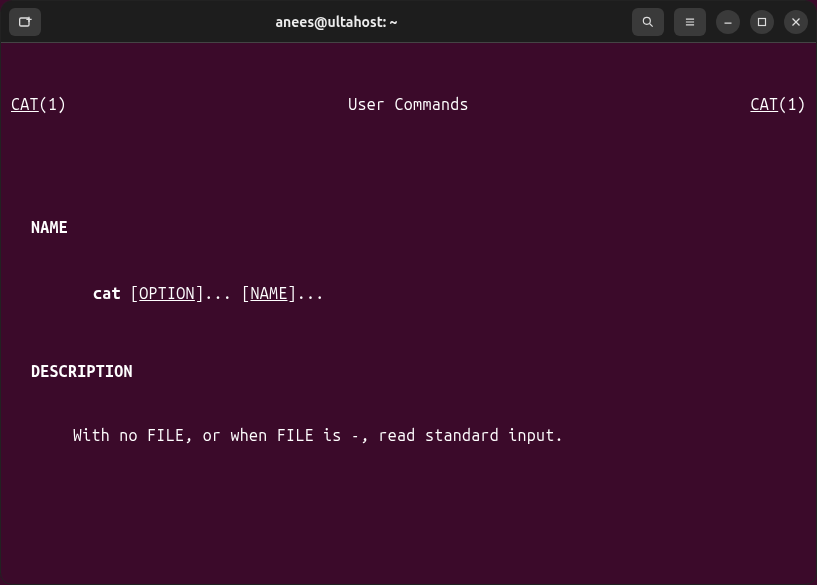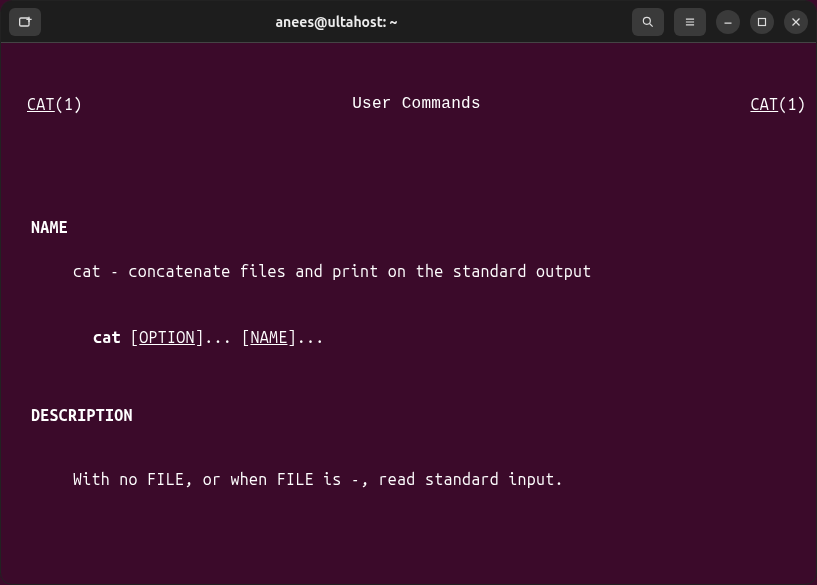--- a/index.html
+++ b/index.html
@@ -79,29 +79,27 @@
     }
     .content {
       padding: 6px 0 0 0;
       white-space: pre;
       line-height: 1.38;
       letter-spacing: 0.3px;
     }
     .header-line {
       display: flex;
       padding: 0 10px;
-      margin-left: 16px;
     }
     .header-left {
       flex: 0 0 auto;
     }
     .header-center {
       flex: 1;
       text-align: center;
-      font-family: Liberation Mono, monospace;
     }
     .header-right {
       flex: 0 0 auto;
       text-align: right;
     }
     .u {
       text-decoration: underline;
     }
     .b {
       font-weight: bold;
@@ -166,21 +164,20 @@
 
 <div class="content">
   <div class="header-line">
     <span class="header-left"><span class="u">CAT</span><span>(1)</span></span>
     <span class="header-center">User Commands</span>
     <span class="header-right"><span class="u">CAT</span><span>(1)</span></span>
   </div>
 
   <div class="body-lines">
 <div class="section"><span class="b">NAME</span></div>
-<div class="indent1"><span>cat - concatenate files and print on the standard output</span></div>
 
 <div class="indent1"><span class="b">cat</span><span> [</span><span class="u">OPTION</span><span>]... [</span><span class="u">NAME</span><span>]...</span></div>
 
 <div class="section"><span class="b">DESCRIPTION</span></div>
 <div class="indent1" style="margin-top:20px"><span>With no FILE, or when FILE is -, read standard input.</span></div>
 
 
 
 
 

